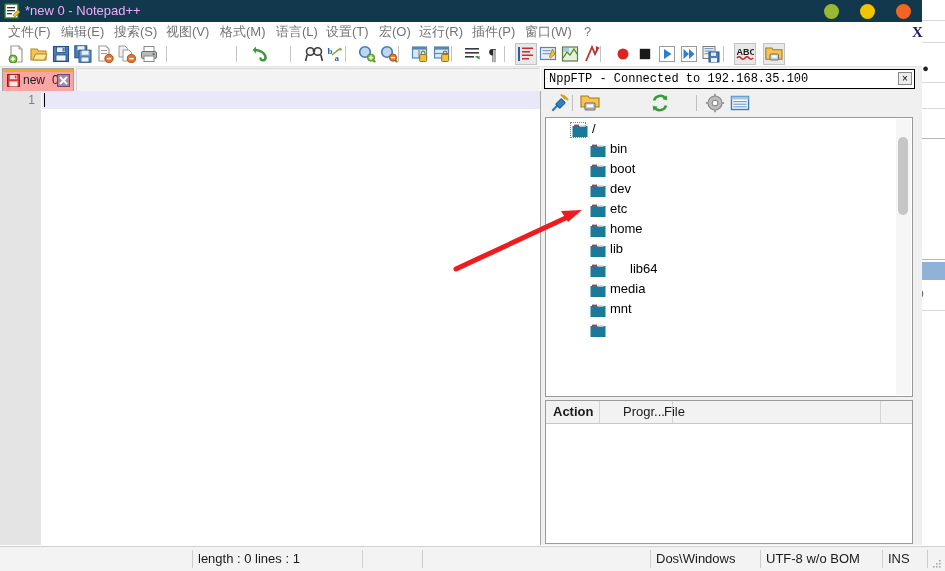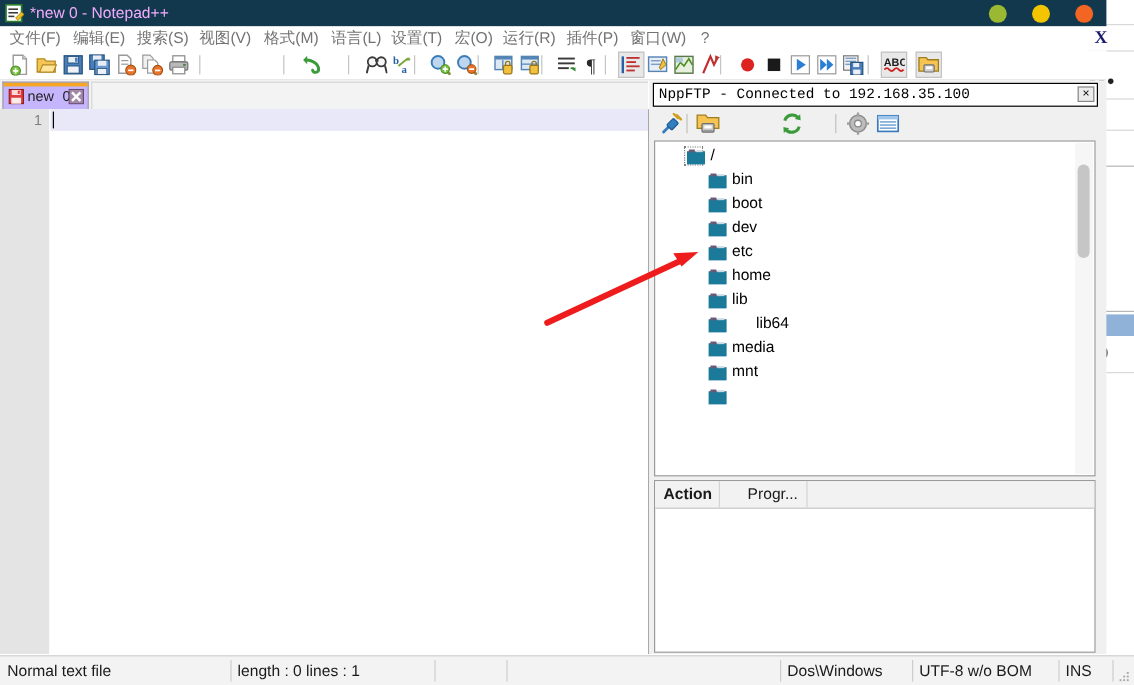--- a/index.html
+++ b/index.html
@@ -34,21 +34,21 @@
   #menu-close-x{position:absolute;left:912px;top:24px;font-size:15px;font-weight:bold;color:#1a1a6e;font-family:"Liberation Serif",serif;}
 
   
   #toolbar{position:absolute;top:42px;left:0;width:922px;height:24px;background:#fff;border-bottom:1px solid #e3e3e3;}
   .tb{position:absolute;top:3px;width:18px;height:18px;}
   .tb-sep{position:absolute;top:4px;width:1px;height:16px;background:#c4c4c4;}
   .tb-btn-active{position:absolute;top:1px;width:22px;height:22px;background:#e8e8e8;border:1px solid #c2c2c2;box-sizing:border-box;}
 
   
   #tabbar{position:absolute;top:67px;left:0;width:540px;height:24px;background:#f1f1f1;border-bottom:1px solid #b8b8b8;}
-  #tab-new{position:absolute;left:2px;top:1px;width:72px;height:23px;background:#c4b5fd;border:1px solid #a0a0a0;border-bottom:none;box-sizing:border-box;}
+  #tab-new{position:absolute;left:2px;top:1px;width:72px;height:23px;background:#fca5a5;border:1px solid #a0a0a0;border-bottom:none;box-sizing:border-box;}
   #tab-accent{position:absolute;left:0;top:0;width:70px;height:3px;background:#f5a623;}
   #tab-save-icon{position:absolute;left:4px;top:5px;width:13px;height:13px;}
   #tab-label{position:absolute;left:20px;top:4px;font-size:12px;color:#222;font-family:"Liberation Sans",sans-serif;}
   #tab-zero{position:absolute;left:49px;top:4px;font-size:12px;color:#222;}
   #tab-close{position:absolute;left:54px;top:5px;width:13px;height:13px;}
   #tabbar-rest{position:absolute;left:76px;top:1px;right:0;height:22px;background:#f3f3f3;border-top:1px solid #d6d6d6;border-left:1px solid #d6d6d6;}
 
   
   #editor{position:absolute;top:91px;left:0;width:540px;height:454px;background:#fff;border-right:1px solid #a8a8a8;}
   #gutter{position:absolute;left:0;top:0;width:41px;height:454px;background:#e4e4e4;}
@@ -517,35 +517,35 @@
           <rect x="2" y="0.6" width="5" height="2.4" fill="#6a5a78"></rect>
           <rect x="7.6" y="1.2" width="6" height="1.6" fill="#cfd8de"></rect>
       </svg>
     </div>
   </div>
 
   <div id="ftp-queue">
     <div id="queue-head">
       <div class="qh-cell" style="left:0px;width:54px;font-weight:bold;">Action</div>
       <div class="qh-cell" style="left:54px;width:57px;margin-left:16px;">Progr...</div>
+      <div class="qh-cell" style="left:111px;width:224px;">File</div>
       <div class="qh-cell" style="left:335px;width:31px;border-right:none;"></div>
     </div>
   </div>
 </div>
 
 <div id="statusbar">
   <div class="sb-div" style="left:192px;"></div>
   <div class="sb-div" style="left:362px;"></div>
   <div class="sb-div" style="left:422px;"></div>
   <div class="sb-div" style="left:650px;"></div>
   <div class="sb-div" style="left:760px;"></div>
   <div class="sb-div" style="left:882px;"></div>
   <div class="sb-div" style="left:927px;"></div>
 
-  <div class="sb-cell" style="left:0px;width:192px;">Normal text file</div>
   <div class="sb-cell" style="left:192px;width:170px;">length : 0    lines : 1</div>
   <div class="sb-cell" style="left:650px;width:110px;">Dos\Windows</div>
   <div class="sb-cell" style="left:760px;width:122px;">UTF-8 w/o BOM</div>
   <div class="sb-cell" style="left:882px;width:45px;">INS</div>
 
   <svg id="sb-grip" viewBox="0 0 10 9">
     <rect x="7" y="0" width="1.6" height="1.6" fill="#a8a8a8"></rect>
     <rect x="4" y="3" width="1.6" height="1.6" fill="#a8a8a8"></rect>
     <rect x="7" y="3" width="1.6" height="1.6" fill="#a8a8a8"></rect>
     <rect x="1" y="6" width="1.6" height="1.6" fill="#a8a8a8"></rect>

